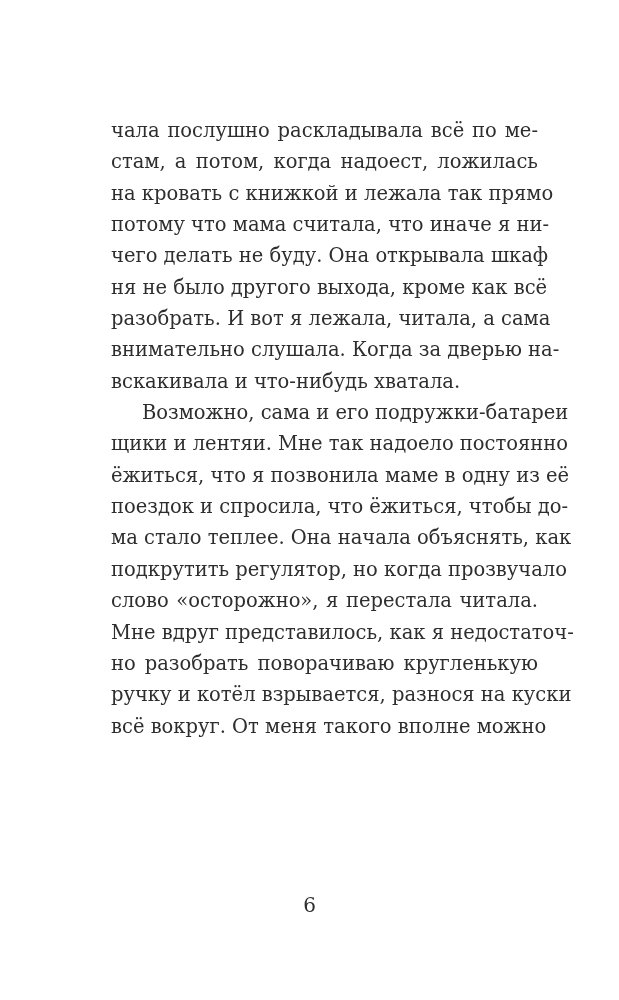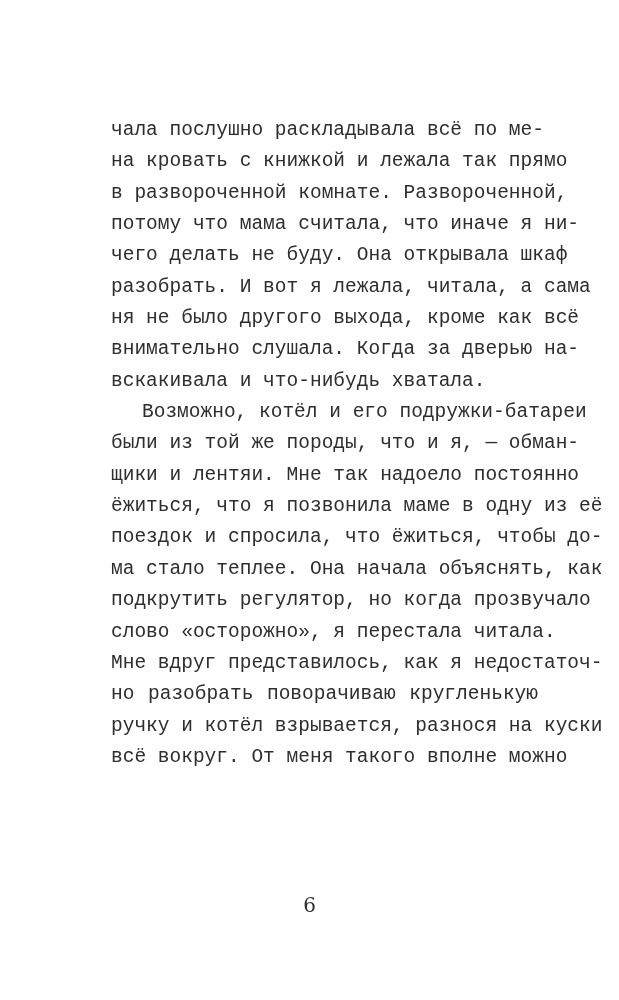--- a/index.html
+++ b/index.html
@@ -13,21 +13,20 @@
       position: relative;
       overflow: hidden;
       font-family: "DejaVu Serif", "Liberation Serif", serif;
       color: #2e2e2e;
     }
     .page-text {
       position: absolute;
       left: 111px;
       top: 115px;
       width: 427px;
-      font-family: Liberation Mono, monospace;
     }
     .line {
       display: block;
       height: 31.35px;
       line-height: 31.35px;
       font-size: 19.5px;
       text-align: justify;
       text-align-last: justify;
       white-space: nowrap;
       overflow: visible;
@@ -49,32 +48,31 @@
       line-height: 24px;
       color: #2e2e2e;
     }
   </style>
 </head>
 <body>
 
 <div class="page-text">
   <div>
     <span class="line">чала послушно раскладывала всё по ме-</span>
+    <span class="line">стам, а потом, когда надоест, ложилась</span>
     <span class="line">на кровать с книжкой и лежала так прямо</span>
-    <span class="line">в развороченной комнате. Развороченной,</span>
     <span class="line">потому что мама считала, что иначе я ни-</span>
     <span class="line">чего делать не буду. Она открывала шкаф</span>
+    <span class="line">ня не было другого выхода, кроме как всё</span>
     <span class="line">разобрать. И вот я лежала, читала, а сама</span>
-    <span class="line">ня не было другого выхода, кроме как всё</span>
     <span class="line">внимательно слушала. Когда за дверью на-</span>
     <span class="line last">вскакивала и что-нибудь хватала.</span>
   </div>
   <div>
-    <span class="line indent">Возможно, котёл и его подружки-батареи</span>
-    <span class="line">были из той же породы, что и я, — обман-</span>
+    <span class="line indent">Возможно, сама и его подружки-батареи</span>
     <span class="line">щики и лентяи. Мне так надоело постоянно</span>
     <span class="line">ёжиться, что я позвонила маме в одну из её</span>
     <span class="line">поездок и спросила, что ёжиться, чтобы до-</span>
     <span class="line">ма стало теплее. Она начала объяснять, как</span>
     <span class="line">подкрутить регулятор, но когда прозвучало</span>
     <span class="line">слово «осторожно», я перестала читала.</span>
     <span class="line">Мне вдруг представилось, как я недостаточ-</span>
     <span class="line">но разобрать поворачиваю кругленькую</span>
     <span class="line">ручку и котёл взрывается, разнося на куски</span>
     <span class="line">всё вокруг. От меня такого вполне можно</span>

